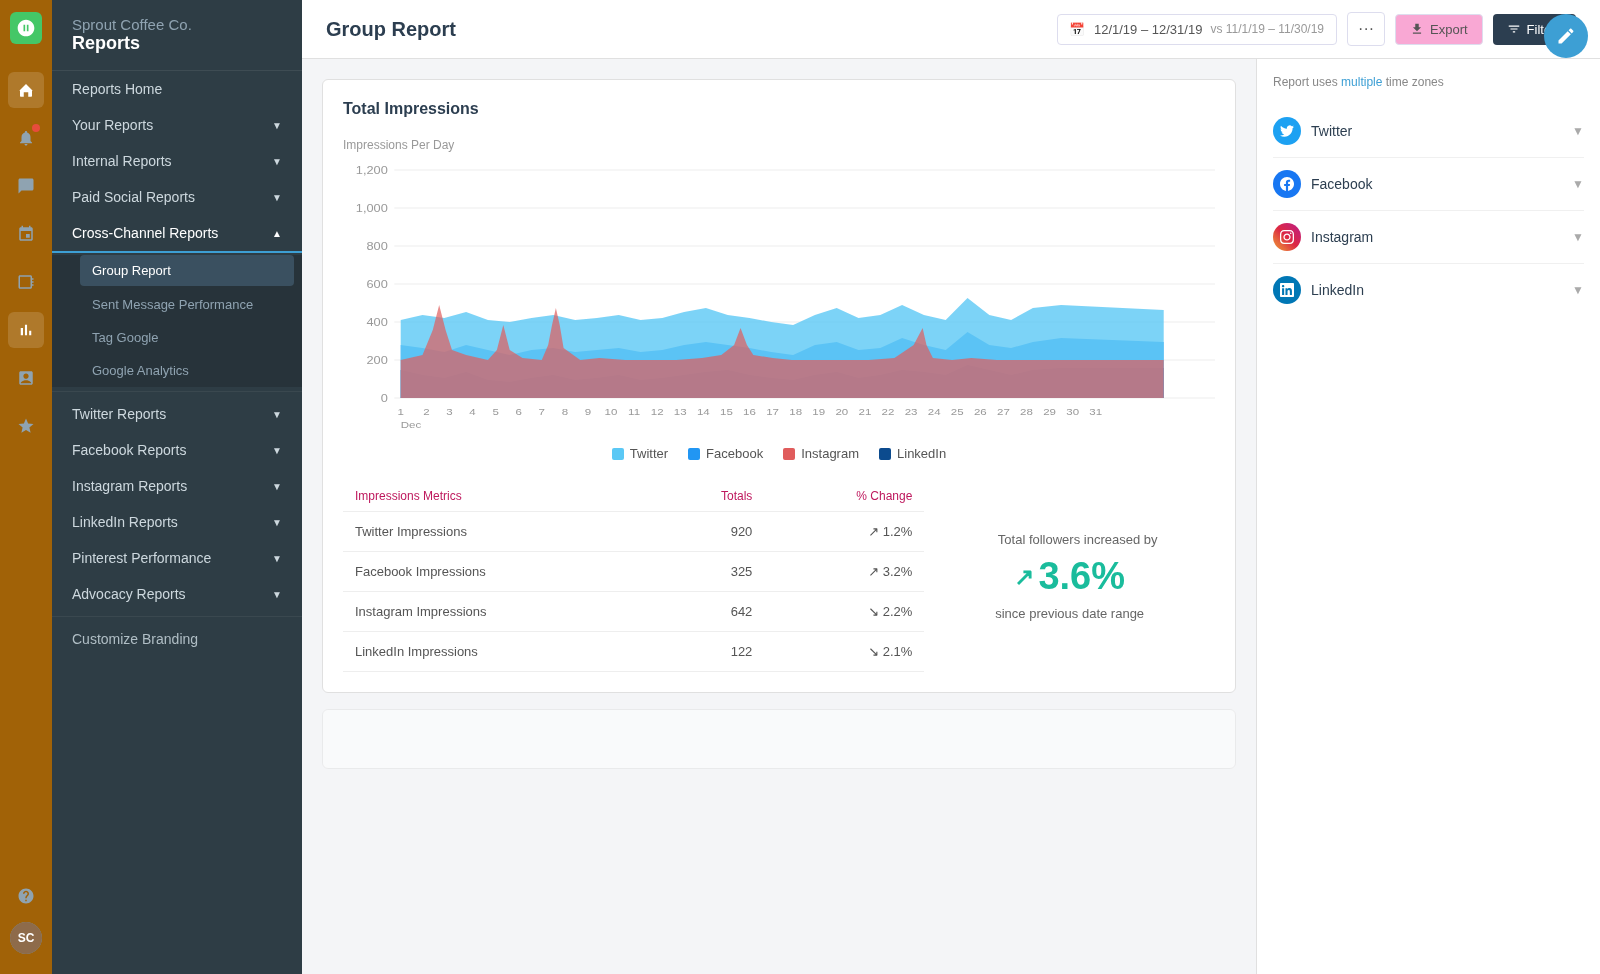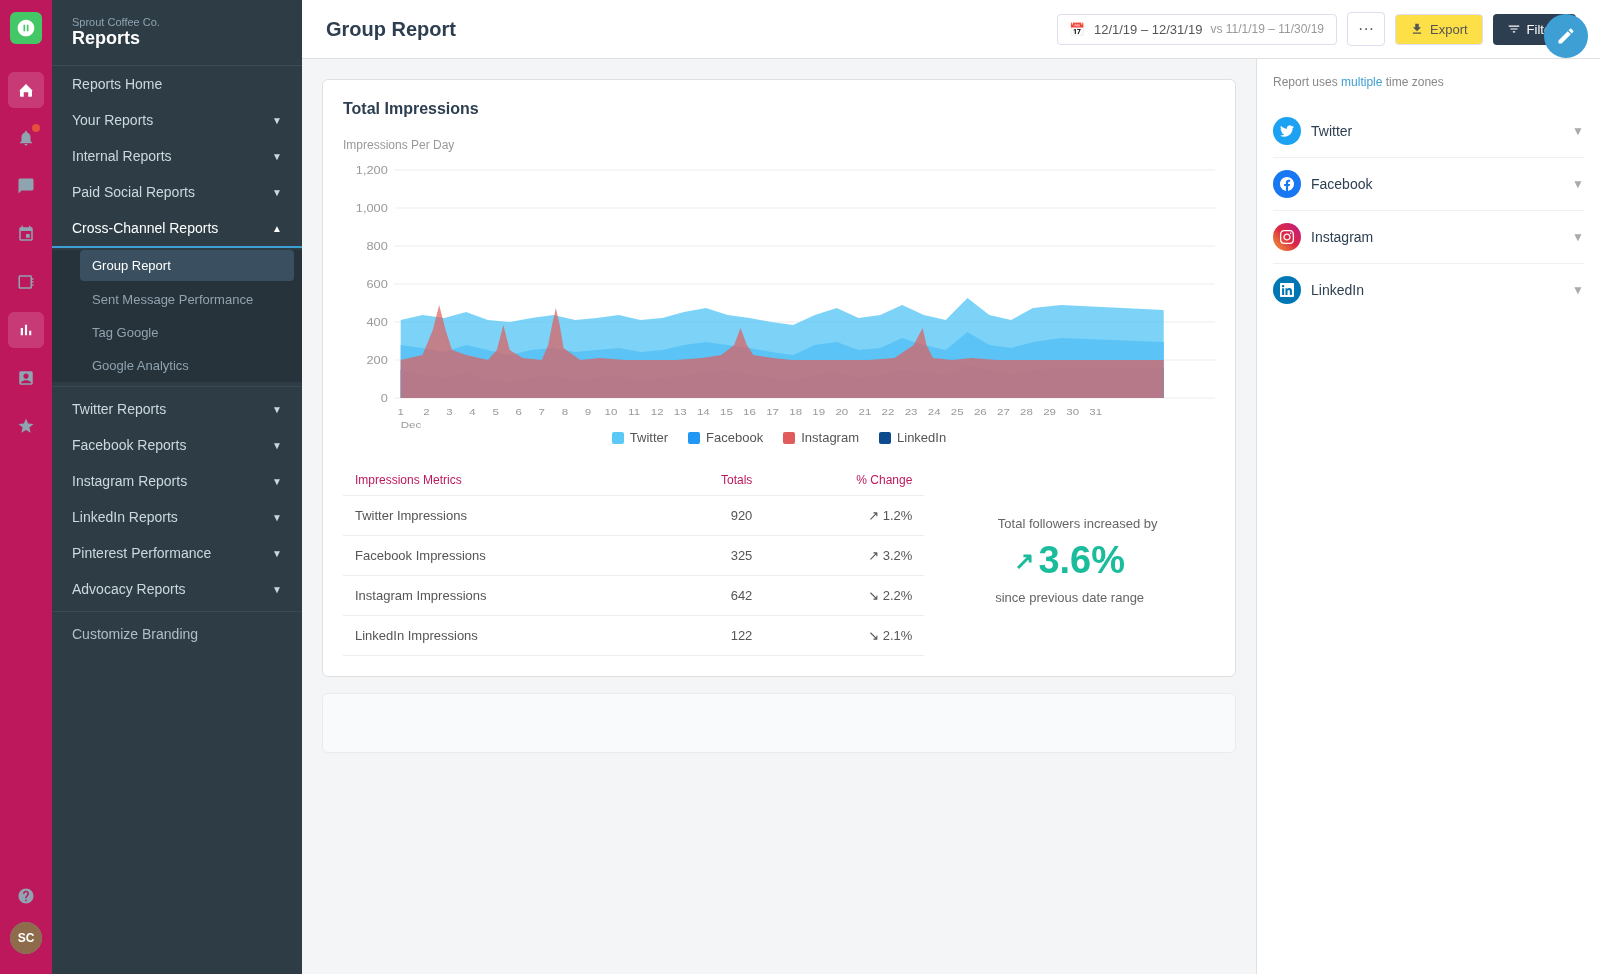--- a/index.html
+++ b/index.html
@@ -1,21 +1,21 @@
 <!DOCTYPE html>
 <html><head>
   <meta charset="utf-8">
   <style>
     * { box-sizing: border-box; margin: 0; padding: 0; }
     body { font-family: -apple-system, BlinkMacSystemFont, 'Segoe UI', sans-serif; background: #f4f5f7; display: flex; height: 100vh; overflow: hidden; }
 
     
     .icon-bar {
       width: 52px;
-      background: #be185d;
+      background: #a16207;
       display: flex;
       flex-direction: column;
       align-items: center;
       padding: 12px 0;
       gap: 12px;
       z-index: 10;
     }
     .icon-bar-logo {
       width: 32px; height: 32px;
       background: #44c767;
@@ -49,21 +49,21 @@
       width: 250px;
       background: #2e3d45;
       color: #cdd8de;
       overflow-y: auto;
       flex-shrink: 0;
     }
     .sidebar-header {
       padding: 16px 20px;
       border-bottom: 1px solid rgba(255,255,255,0.08);
     }
-    .sidebar-header .company { font-size: 11px; color: #8fa3b1; }
+    .sidebar-header .company { font-size: 15px; color: #8fa3b1; }
     .sidebar-header .title { font-size: 18px; font-weight: 600; color: white; }
     .sidebar-item {
       display: flex; align-items: center; justify-content: space-between;
       padding: 10px 20px;
       cursor: pointer;
       font-size: 14px;
       color: #b0bec5;
     }
     .sidebar-item.top-level { font-weight: 500; color: #cdd8de; }
     .sidebar-item.active-parent {
@@ -115,21 +115,21 @@
     .date-picker-btn .cal-icon { color: #666; }
     .date-vs { color: #999; font-size: 12px; }
     .btn-more {
       border: 1px solid #dde; border-radius: 4px;
       padding: 7px 10px; cursor: pointer; background: white; color: #555;
       font-size: 16px;
     }
     .btn-export {
       display: flex; align-items: flex-start; gap: 6px;
       border: 1px solid #dde; border-radius: 4px;
-      padding: 7px 14px; cursor: pointer; background: #fde047;
+      padding: 7px 14px; cursor: pointer; background: #f9a8d4;
       font-size: 13px; color: #555;
     }
     .btn-filters {
       display: flex; align-items: center; gap: 6px;
       background: #2c3e50; color: white;
       border: none; border-radius: 4px;
       padding: 8px 14px; cursor: pointer; font-size: 13px;
     }
 
     
@@ -163,21 +163,21 @@
       background: white;
       border-radius: 6px;
       border: 1px solid #e0e0e0;
       padding: 20px;
       margin-bottom: 16px;
     }
     .card-title { font-size: 16px; font-weight: 600; color: #2c3e50; margin-bottom: 20px; }
 
     
     .chart-label { font-size: 12px; color: #999; margin-bottom: 8px; }
-    .chart-container { position: relative; height: 270px; }
+    .chart-container { position: relative; height: 270px; margin-bottom: 16px; }
     .chart-svg { width: 100%; height: 100%; }
 
     
     .chart-legend {
       display: flex; align-items: center; justify-content: center;
       gap: 20px; font-size: 13px; color: #555;
     }
     .legend-item { display: flex; align-items: center; gap: 6px; }
     .legend-dot { width: 12px; height: 12px; border-radius: 2px; }
 

